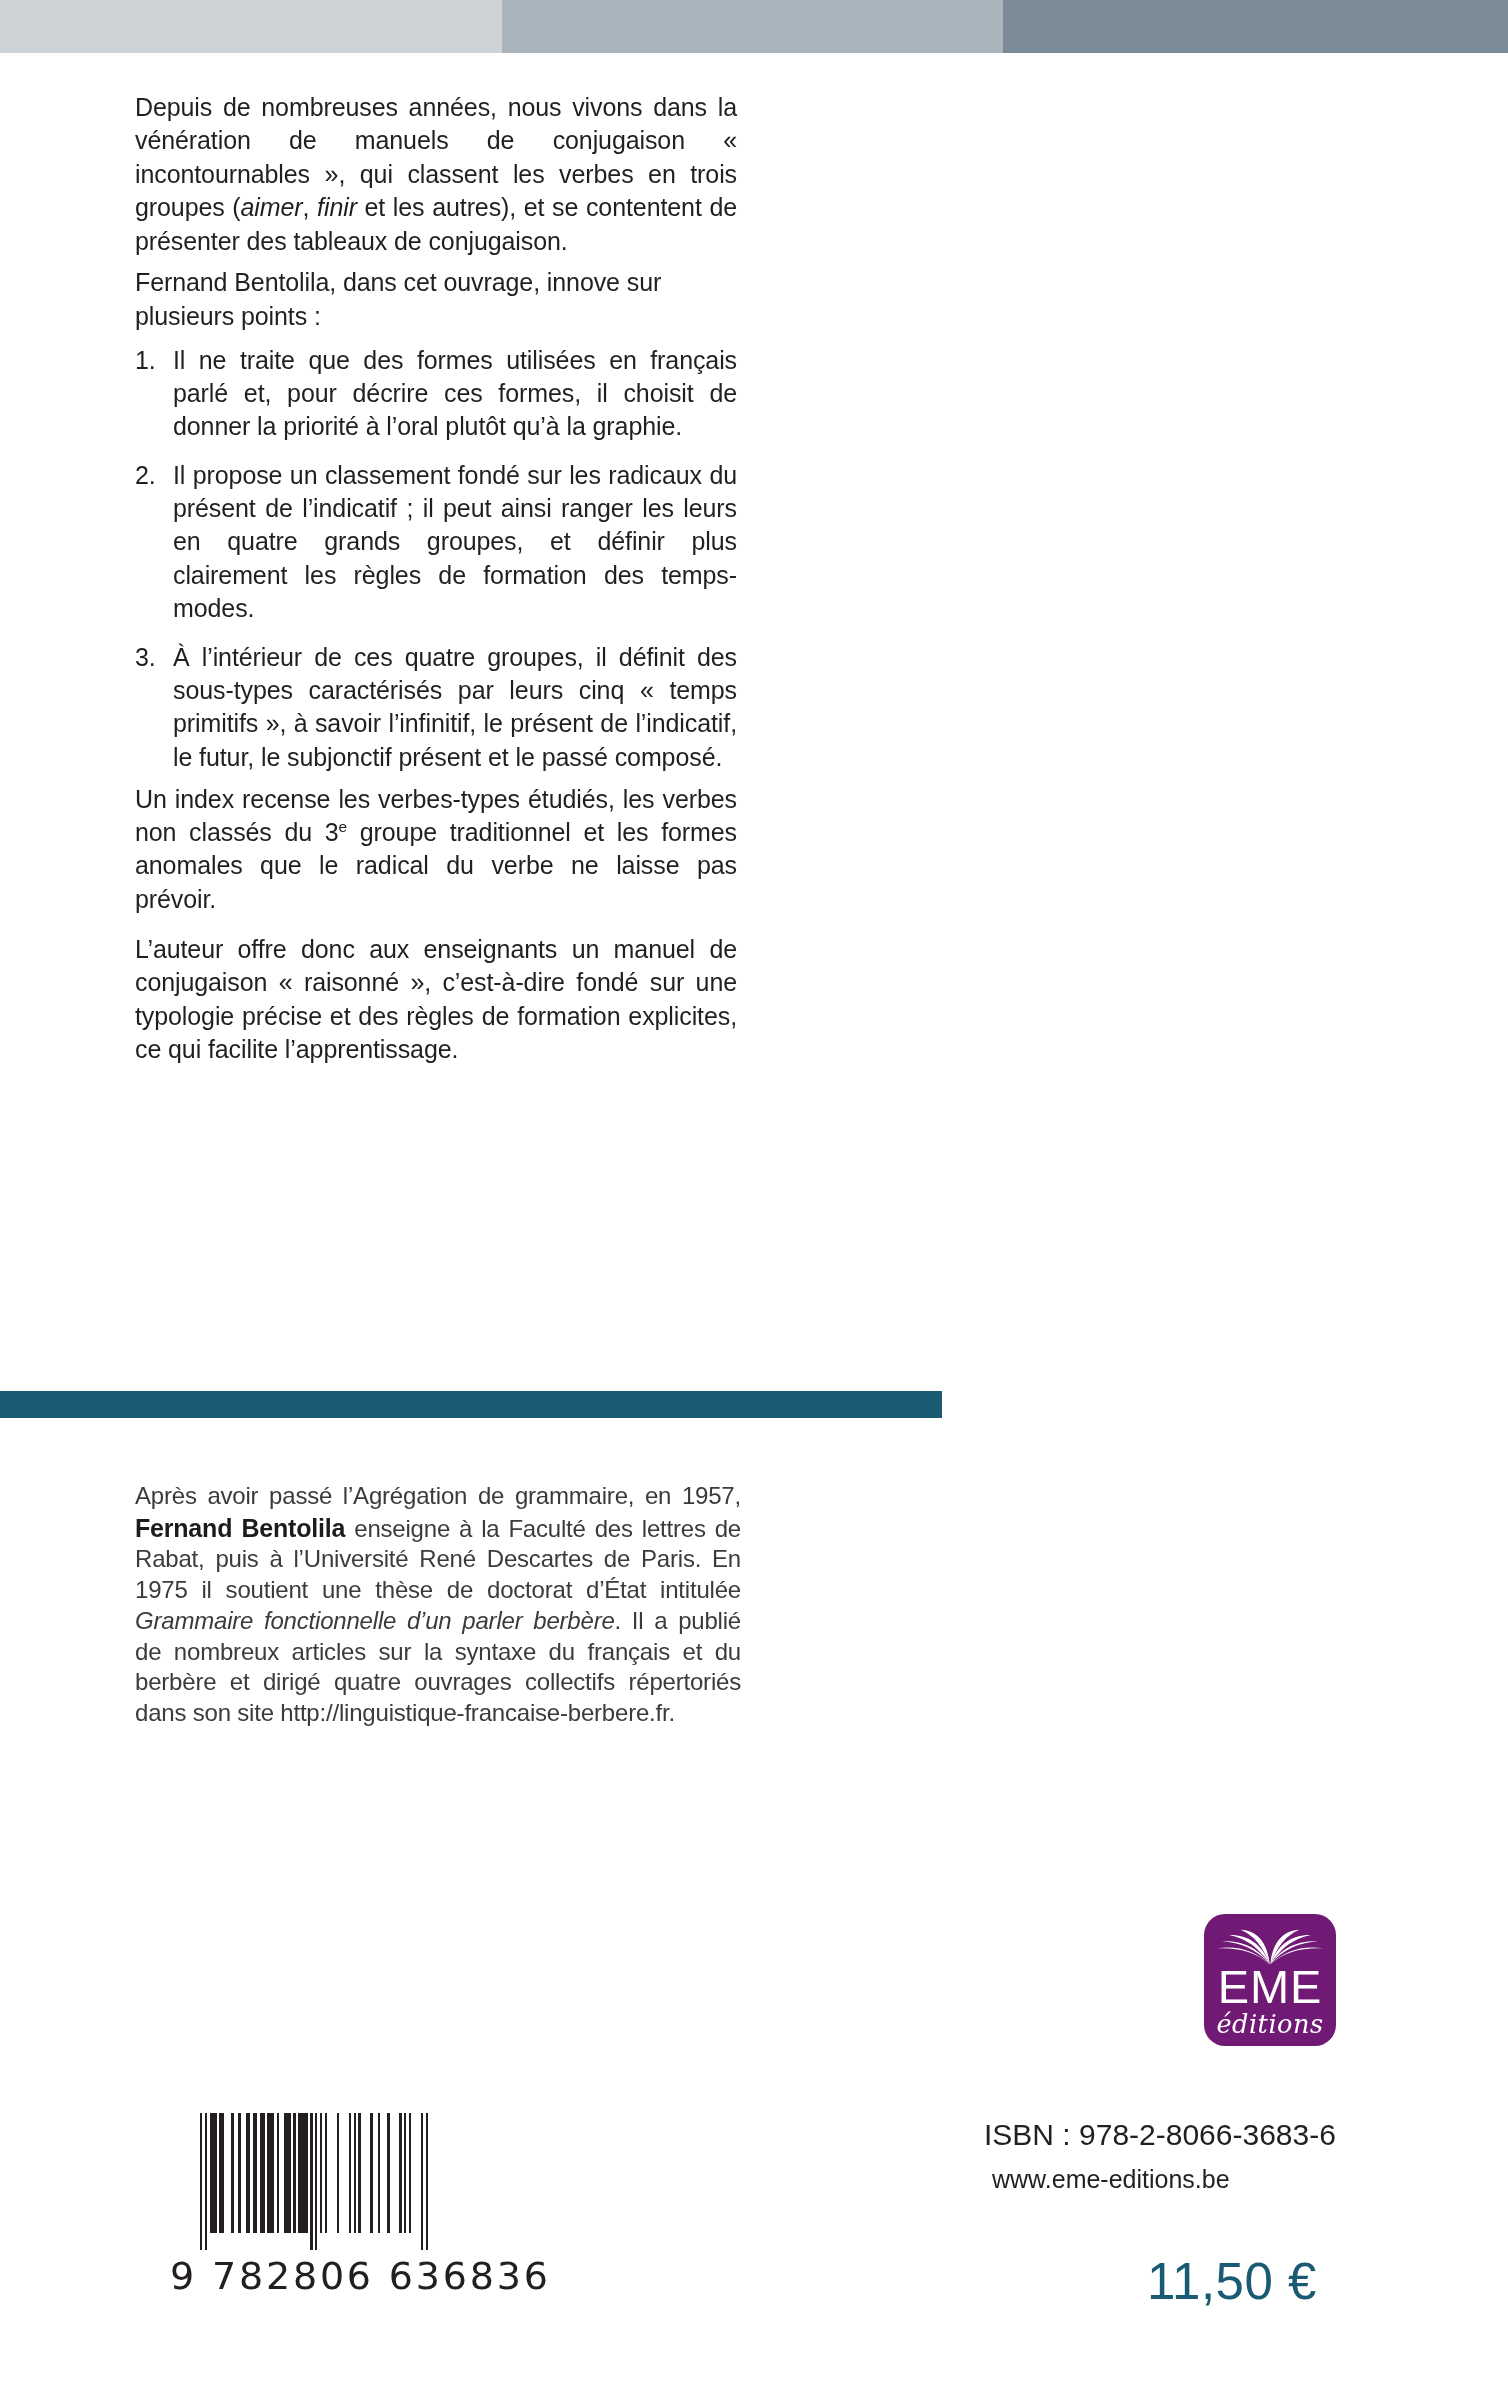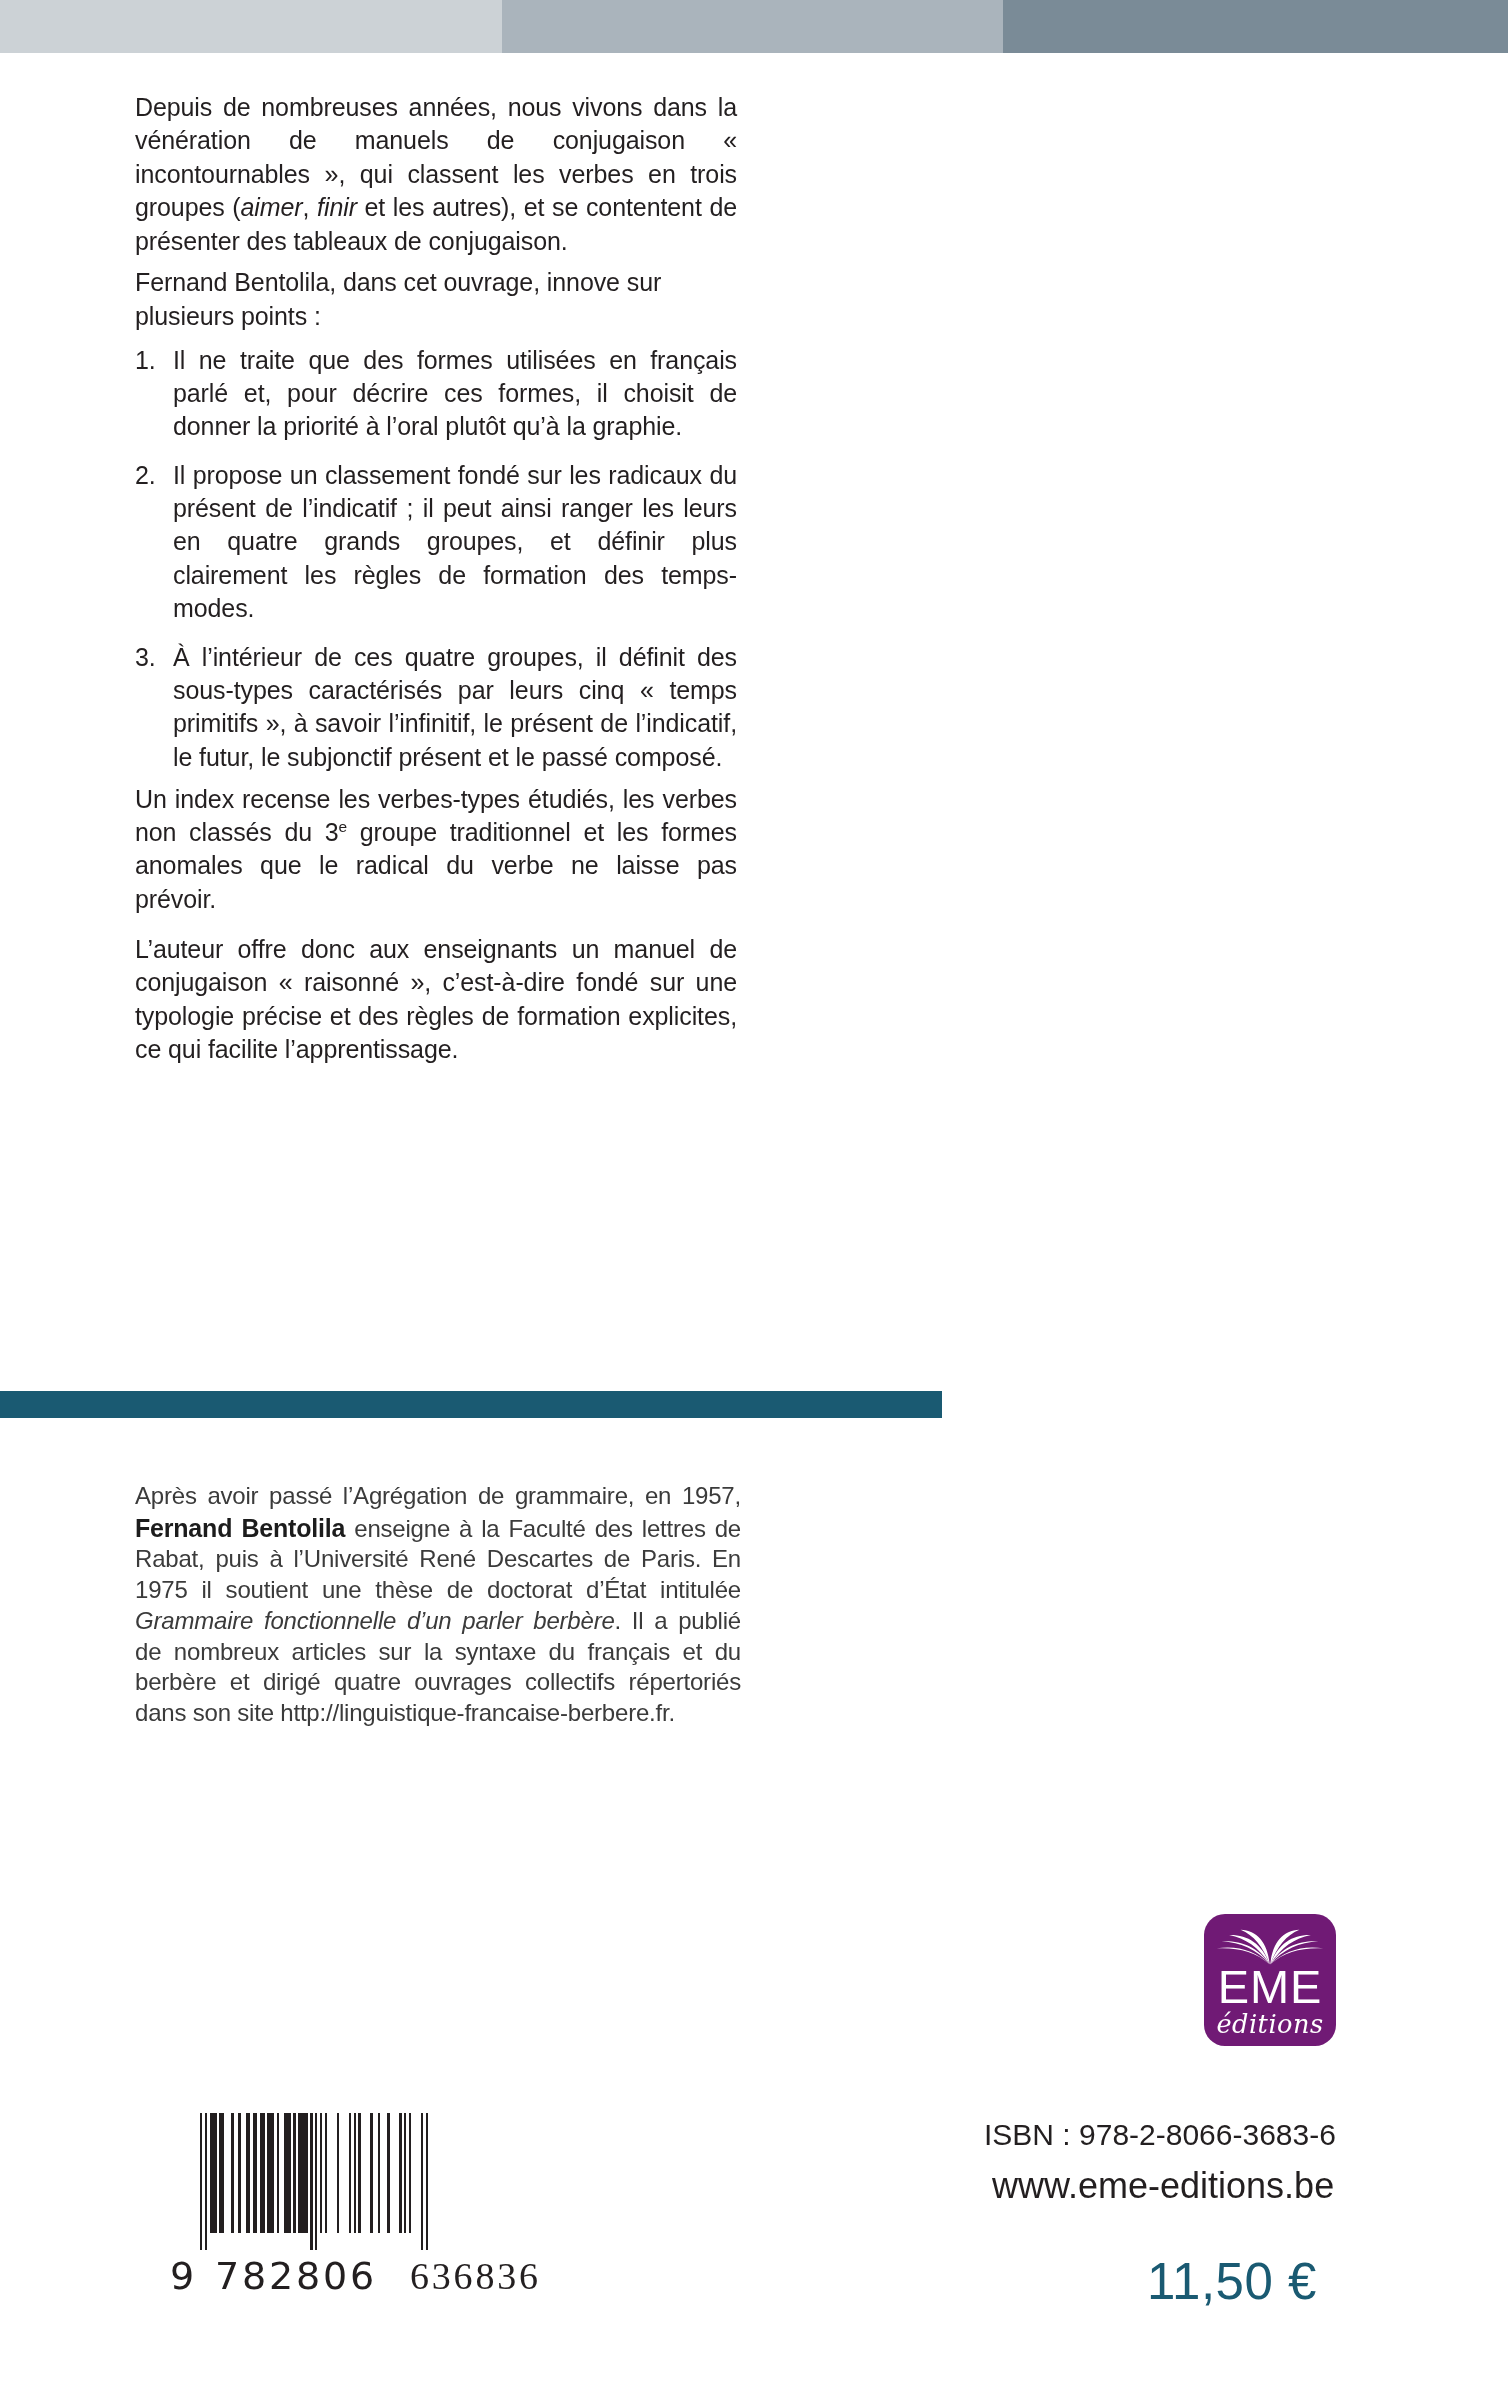--- a/index.html
+++ b/index.html
@@ -164,38 +164,38 @@
   #barcode-digits {
     margin-top: 3.8px;
     font-family: "DejaVu Sans", sans-serif;
     font-size: 38px;
     color: #231f20;
     letter-spacing: 2.8px;
     display: flex;
   }
   #barcode-digits .d-lead { width: 30px; }
   #barcode-digits .d-left { width: 166px; margin-left: 15px; }
-  #barcode-digits .d-right { margin-left: 29px; font-family: Liberation Serif, serif; }
+  #barcode-digits .d-right { margin-left: 15px; }
 
   
   #isbn-line {
     position: absolute;
     left: 984px;
     top: 2118px;
     color: #231f20;
     font-size: 30px;
     letter-spacing: 0px;
     white-space: nowrap;
   }
   #site-line {
     position: absolute;
     left: 992px;
     top: 2165px;
     color: #231f20;
-    font-size: 36px;
+    font-size: 25px;
     white-space: nowrap;
   }
   #price-line {
     position: absolute;
     left: 1147px;
     top: 2228px;
     font-size: 51px;
     letter-spacing: 0.5px;
     white-space: nowrap;
     margin-top: 24px;

